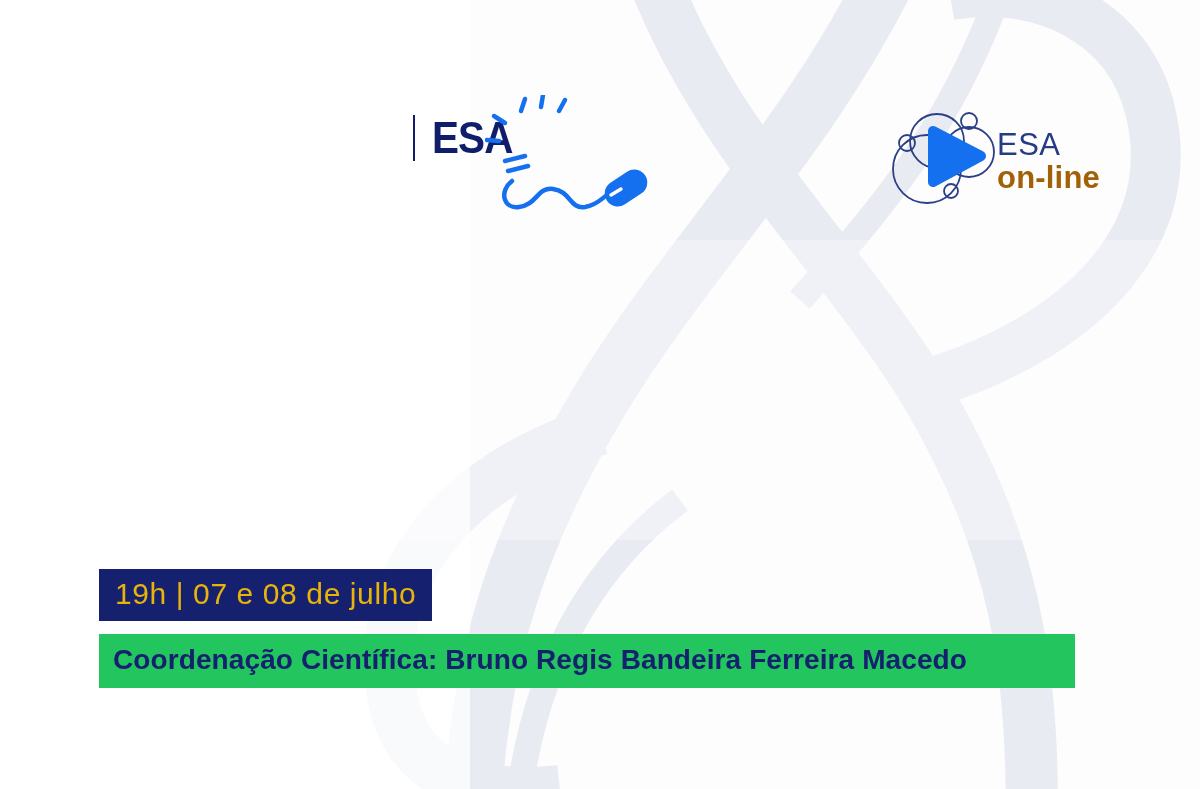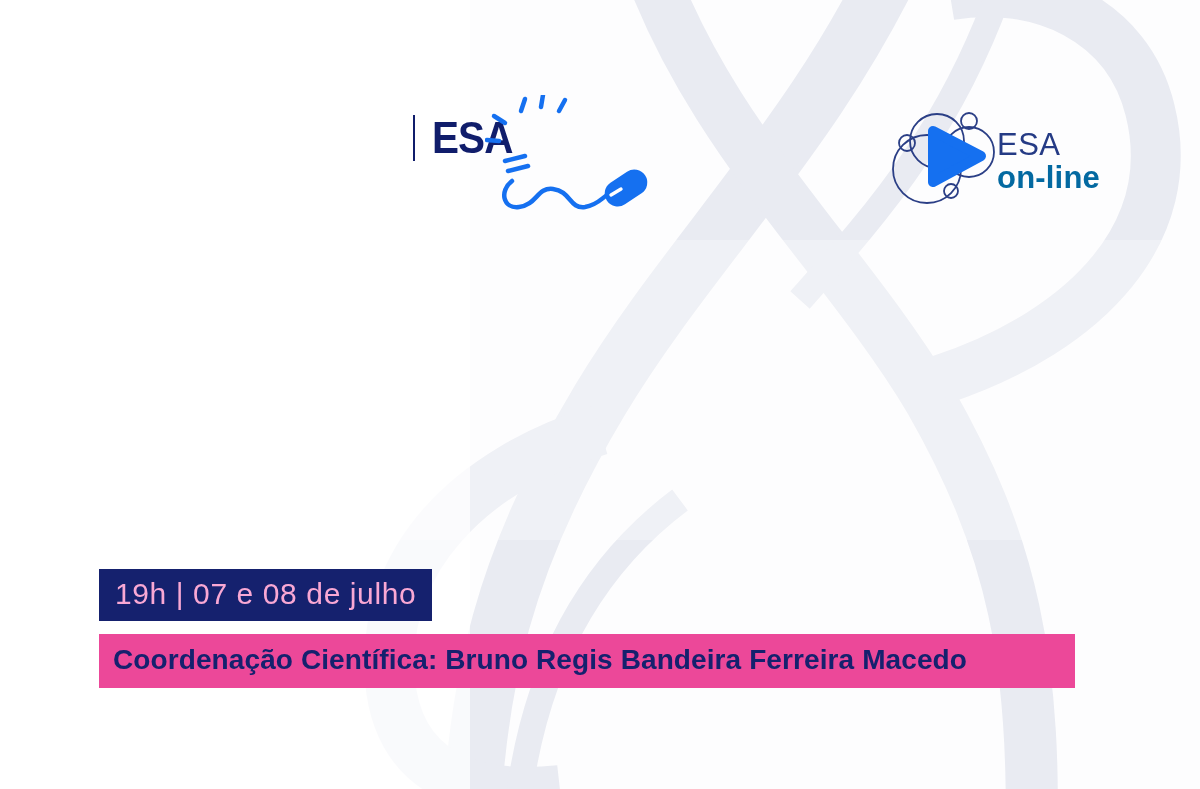--- a/index.html
+++ b/index.html
@@ -89,21 +89,21 @@
   }
 
   
   #esa-online { position:absolute; left:775px; top:8px; width:220px; height:105px; }
   #esa-online-svg { position:absolute; left:0; top:0; }
   #esa-online-text {
     position:absolute; left:112px; top:26px;
     line-height:1.06; white-space:nowrap;
   }
   #esa-online-line1 { font-size:31px; color:#253b85; letter-spacing:0.5px; }
-  #esa-online-line2 { font-size:31px; font-weight:bold; color:#0369a1; letter-spacing:0.2px; }
+  #esa-online-line2 { font-size:31px; font-weight:bold; color:#a16207; letter-spacing:0.2px; }
 
   
   #title-block {
     position:absolute; left:104px; top:256px; width:1060px;
   }
   .title-line {
     color:#141e6b;
     font-weight:bold;
     font-size:69px;
     line-height:86px;
@@ -114,32 +114,32 @@
   }
 
   
   #date-badge {
     position:absolute; left:99px; top:569px;
     background:#15216e;
     padding:8px 16px 10px 16px;
     display:inline-block;
   }
   #date-badge-text {
-    color:#f9a8d4;
+    color:#eab308;
     font-size:30px;
     font-weight:500;
     letter-spacing:0.6px;
     white-space:nowrap;
   }
 
   
   #coord-bar {
     position:absolute; left:99px; top:634px;
     width:976px;
-    background:#ec4899;
+    background:#22c55e;
     padding:10px 14px 12px 14px;
   }
   #coord-bar-text {
     color:#15216e;
     font-size:28px;
     font-weight:bold;
     letter-spacing:0.1px;
     white-space:nowrap;
   }
 </style>

